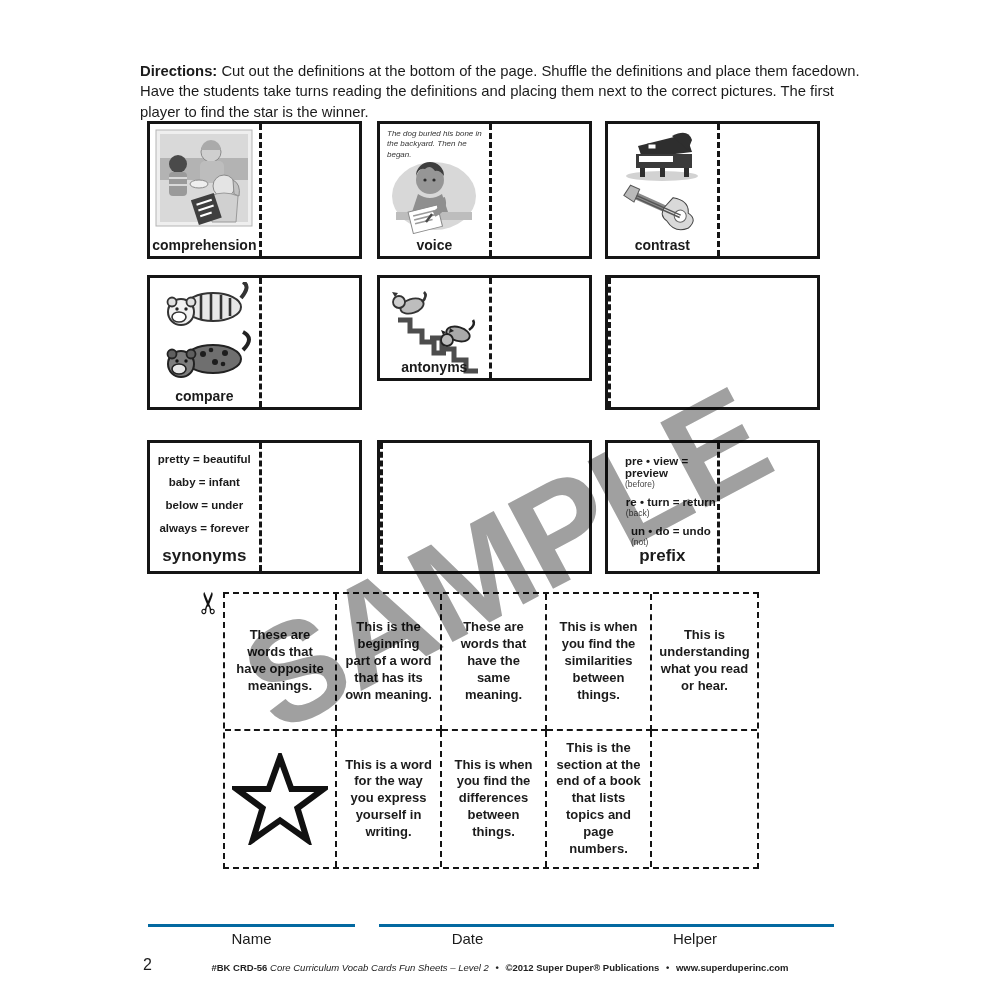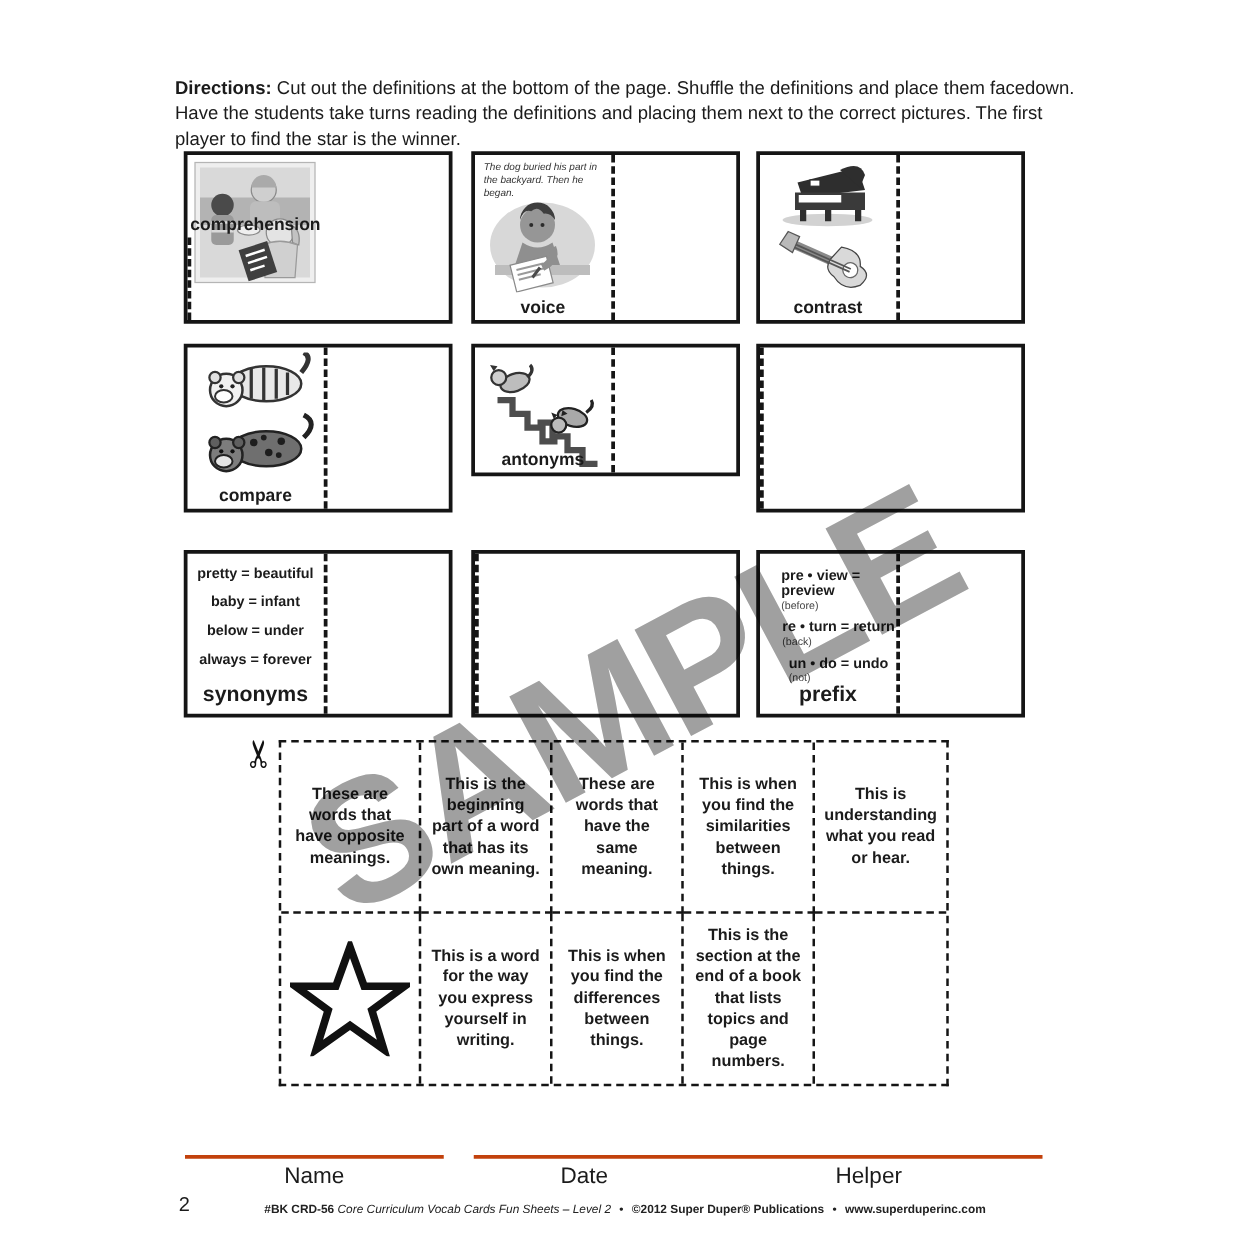--- a/index.html
+++ b/index.html
@@ -15,21 +15,21 @@
 
   
   .card { position:absolute; width:215px; border:3px solid #151515; background:#fff; display:flex; }
   .card-left  { position:relative; width:52%; height:100%; }
   .card-right { width:48%; height:100%; border-left:3px dashed #151515; }
   .card-label { position:absolute; bottom:3px; left:0; width:100%; text-align:center;
                 font-weight:bold; font-size:14px; white-space:nowrap; }
   .big-label  { font-size:17px; bottom:5px;margin-top:30px; }
   .pic { position:absolute; top:4px; left:0; width:100%; display:flex; justify-content:center; }
 
-  .r1c1{left:147px;top:121px;height:138px;flex-direction:column;} .r1c2{left:377px;top:121px;height:138px;} .r1c3{left:605px;top:121px;height:138px;}
+  .r1c1{left:147px;top:121px;height:138px;} .r1c2{left:377px;top:121px;height:138px;} .r1c3{left:605px;top:121px;height:138px;}
   .r2c1{left:147px;top:275px;height:135px;} .r2c2{left:377px;top:275px;height:106px;} .r2c3{left:605px;top:275px;height:135px;}
   .r3c1{left:147px;top:440px;height:134px;} .r3c2{left:377px;top:440px;height:134px;} .r3c3{left:605px;top:440px;height:134px;}
 
   .handwriting { position:absolute; top:5px; left:7px; width:100px; font-size:8px;
                  font-style:italic; color:#333; line-height:1.3; }
   .voice-art { top:30px; }
 
   .word-lines { position:absolute; top:10px; left:0; width:100%; text-align:center;
                 font-weight:bold; font-size:11.5px; }
   .word-lines.syn div { margin-bottom:11px; }
@@ -50,22 +50,22 @@
               transform:rotate(-90deg); line-height:1; }
 
   
   .watermark { position:absolute; left:185px; top:425px; width:640px; height:270px;
                display:flex; align-items:center; justify-content:center;
                transform:rotate(-28deg); font-size:140px; font-weight:bold;
                letter-spacing:-3px; color:#a0a0a0; mix-blend-mode:multiply;
                z-index:40; pointer-events:none; }
 
   
-  .sig { position:absolute; top:924px; border-top:3px solid #c2410c; text-align:center;
-         font-size:18px; padding-top:3px; }
+  .sig { position:absolute; top:924px; border-top:3px solid #0369a1; text-align:center;
+         font-size:15px; padding-top:3px; }
   .sig-name{left:148px;width:207px;} .sig-date{left:379px;width:177px;} .sig-helper{left:556px;width:278px;}
   .pagenum { position:absolute; left:143px; top:956px; font-size:16px; }
   .footer { position:absolute; left:0; top:962px; width:100%; text-align:center; font-size:9.5px; color:#222; }
   .footer .f-code { font-weight:bold; }
   .footer .f-series { font-style:italic; }
   .footer .f-sep { margin:0 4px; font-weight:bold; }
   .footer .f-copy { font-weight:bold; }
   .footer .f-site { font-weight:bold; }
 </style>
 </head>
@@ -102,21 +102,21 @@
           </g>
         </svg>
       </div>
       <div class="card-label">comprehension</div>
     </div>
     <div class="card-right"></div>
   </div>
 
   <div class="card r1c2">
     <div class="card-left">
-      <div class="handwriting">The dog buried his part in the backyard. Then he began.</div>
+      <div class="handwriting">The dog buried his bone in the backyard. Then he began.</div>
       <div class="pic voice-art">
         <svg width="100" height="80" viewBox="0 0 100 80">
           <ellipse cx="50" cy="42" rx="42" ry="34" fill="#d8d8d8"></ellipse>
           <circle cx="46" cy="26" r="14" fill="#969696"></circle>
           <path d="M32,22 a14,14 0 0 1 28,0 q-4,-6 -9,-5 q-5,-7 -10,-2 q-6,-2 -9,7 z" fill="#3e3e3e"></path>
           <circle cx="41" cy="26" r="1.6" fill="#2b2b2b"></circle>
           <circle cx="50" cy="26" r="1.6" fill="#2b2b2b"></circle>
           <path d="M34,40 q12,8 24,0 l6,18 l-36,0 z" fill="#8f8f8f"></path>
           <rect x="12" y="58" width="76" height="8" fill="#bdbdbd"></rect>
           <g transform="rotate(-14 42 64)">

